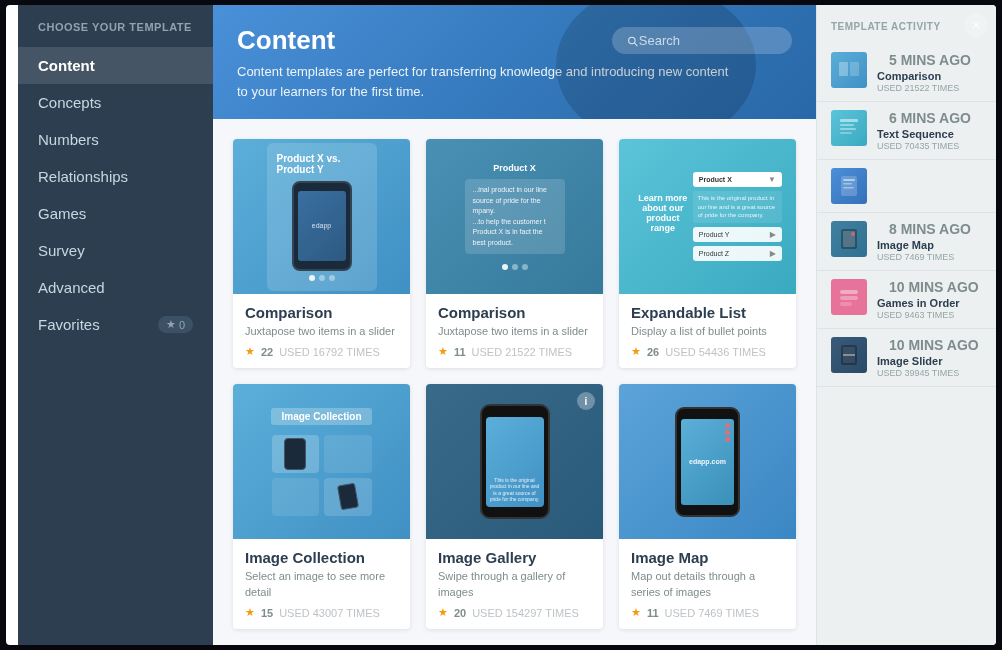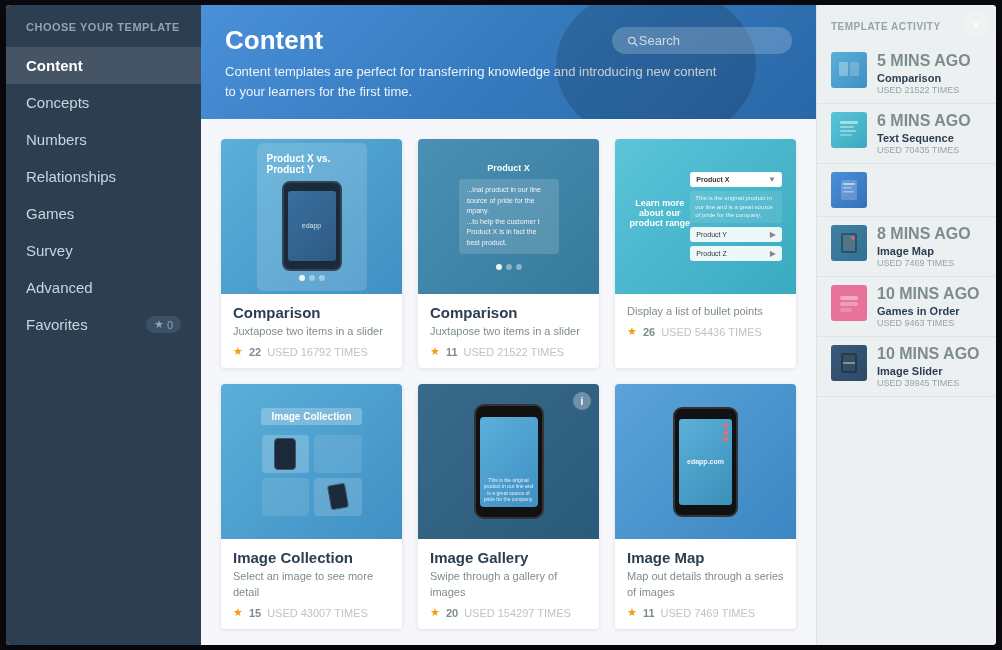--- a/index.html
+++ b/index.html
@@ -26,20 +26,21 @@
 
     .modal {
       display: flex;
       width: 990px;
       height: 640px;
       background: #fff;
       border-radius: 4px;
       overflow: hidden;
       position: relative;
       box-shadow: 0 10px 40px rgba(0,0,0,0.5);
+      padding-left: 12px;
     }
 
     
     .sidebar {
       width: 195px;
       min-width: 195px;
       background: #2c3e50;
       display: flex;
       flex-direction: column;
       padding-top: 16px;
@@ -516,24 +517,25 @@
       align-items: center;
       justify-content: center;
       overflow: hidden;
     }
 
     .activity-info {
       flex: 1;
     }
 
     .activity-time {
-      font-size: 16px;
+      font-size: 14px;
       font-weight: 700;
       color: #7f8c8d;
       margin-bottom: 2px;
+      margin-left: 12px;
     }
 
     .activity-name {
       font-size: 11px;
       font-weight: 600;
       color: #2c3e50;
       margin-bottom: 1px;
     }
 
     .activity-uses {
@@ -733,20 +735,21 @@
                   <span>Product Y</span>
                   <span class="expand-chevron">▶</span>
                 </div>
                 <div class="expand-row">
                   <span>Product Z</span>
                   <span class="expand-chevron">▶</span>
                 </div>
               </div>
             </div>
             <div class="card-info">
+              <div class="card-name">Expandable List</div>
               <div class="card-desc">Display a list of bullet points</div>
               <div class="card-meta">
                 <span class="star-icon">★</span>
                 <span class="rating-count">26</span>
                 <span class="used-count">USED 54436 TIMES</span>
               </div>
             </div>
           </div>
 
           <div class="template-card">

